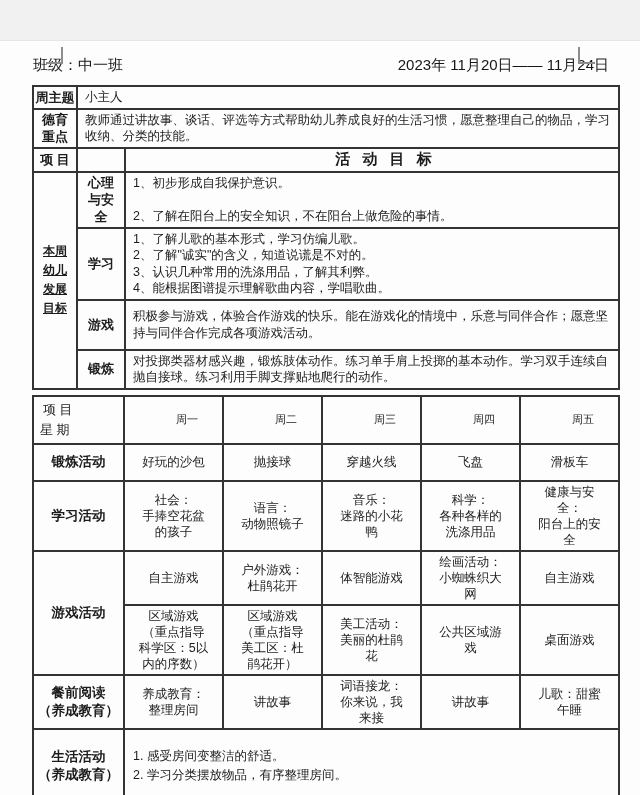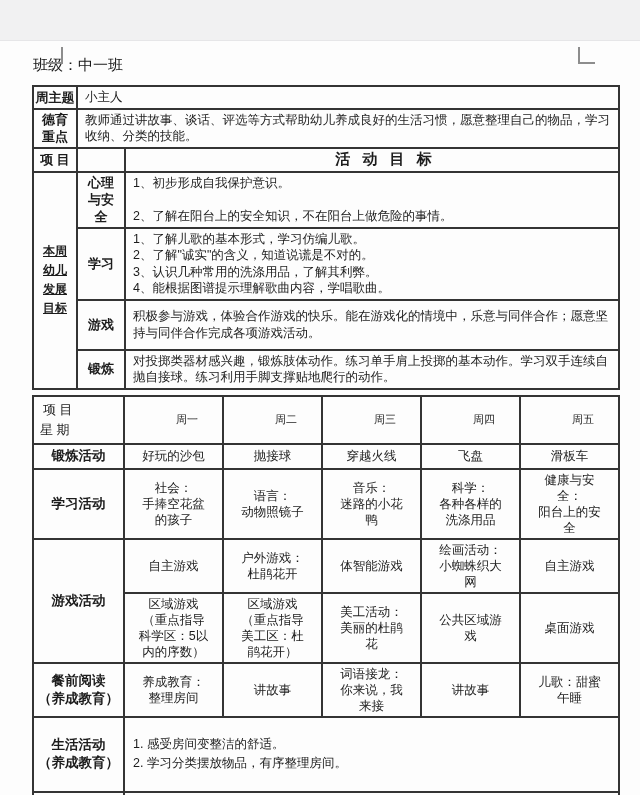--- a/index.html
+++ b/index.html
@@ -92,20 +92,21 @@
 
 <div class="topbar"></div>
 <div class="corner corner-left"></div>
 <div class="corner corner-right"></div>
 
 <div>
 
 
   <div class="meta">
     <span>班级：中一班</span>
+    <span>2023年 11月20日—— 11月24日</span>
   </div>
 
   <table class="t1">
     <colgroup>
         <col style="width:44px">
         <col style="width:48px">
         <col style="width:494px">
       </colgroup>
     <tbody>
       <tr style="height:21px">
@@ -166,21 +167,21 @@
         <td class="corner-cell">
           <div class="c1">项 目</div>
           <div>星 期</div>
         </td>
         <td class="day">周一</td>
         <td class="day">周二</td>
         <td class="day">周三</td>
         <td class="day">周四</td>
         <td class="day">周五</td>
       </tr>
-      <tr style="height:25px">
+      <tr style="height:37px">
         <td class="rlbl">锻炼活动</td>
         <td class="cell">好玩的沙包</td>
         <td class="cell">抛接球</td>
         <td class="cell">穿越火线</td>
         <td class="cell">飞盘</td>
         <td class="cell">滑板车</td>
       </tr>
       <tr style="height:55px">
         <td class="rlbl">学习活动</td>
         <td class="cell pre">社会：

